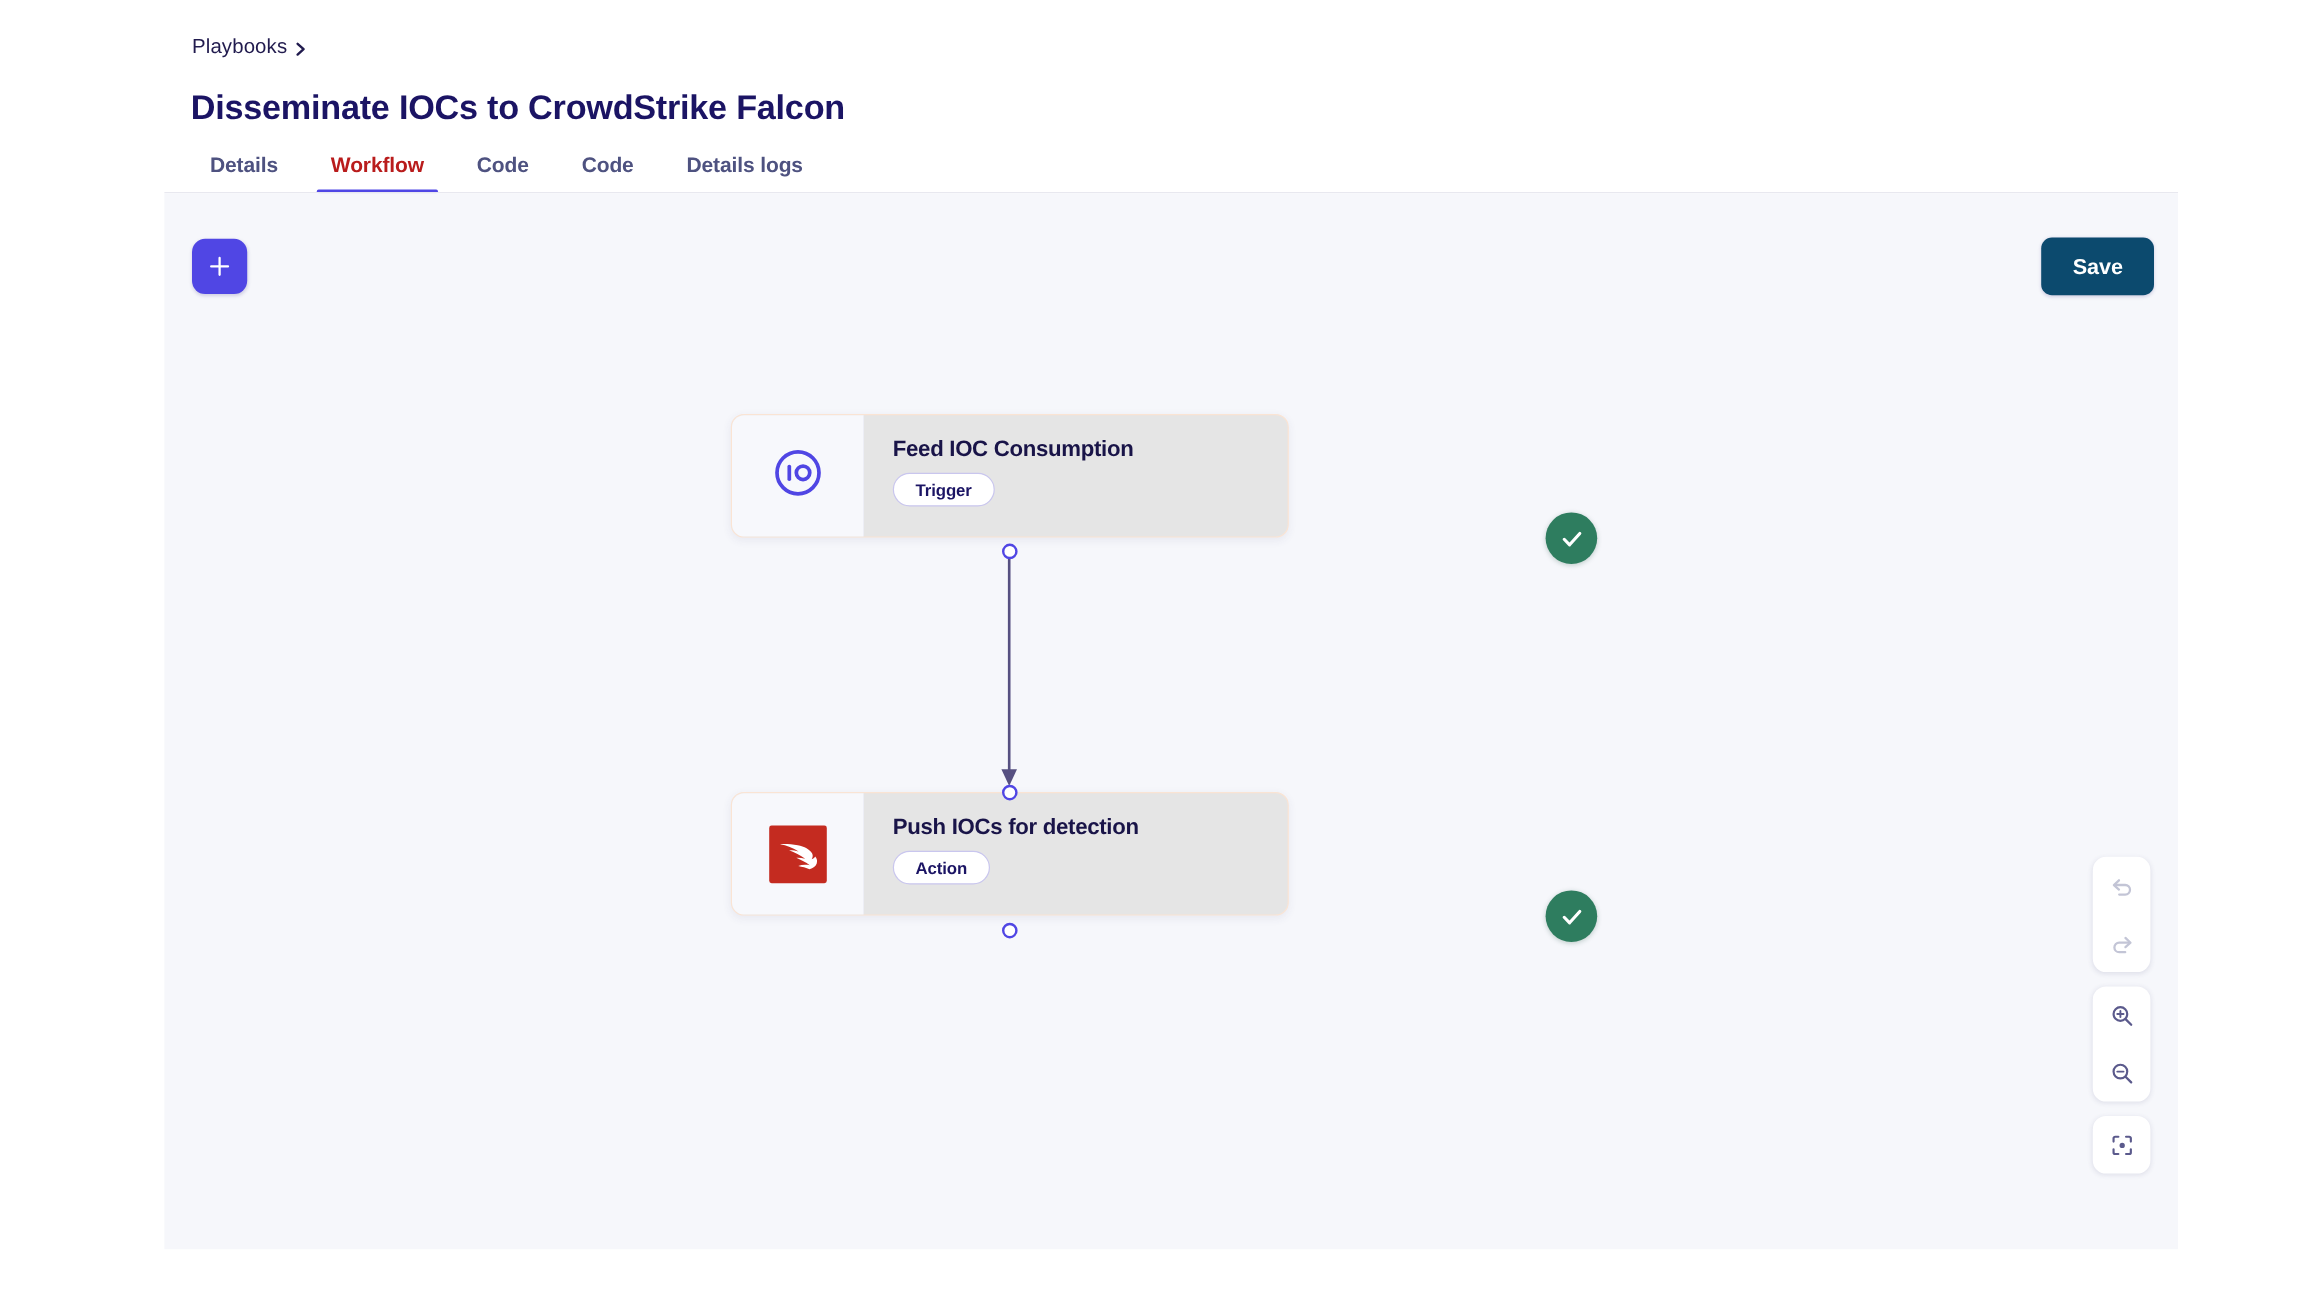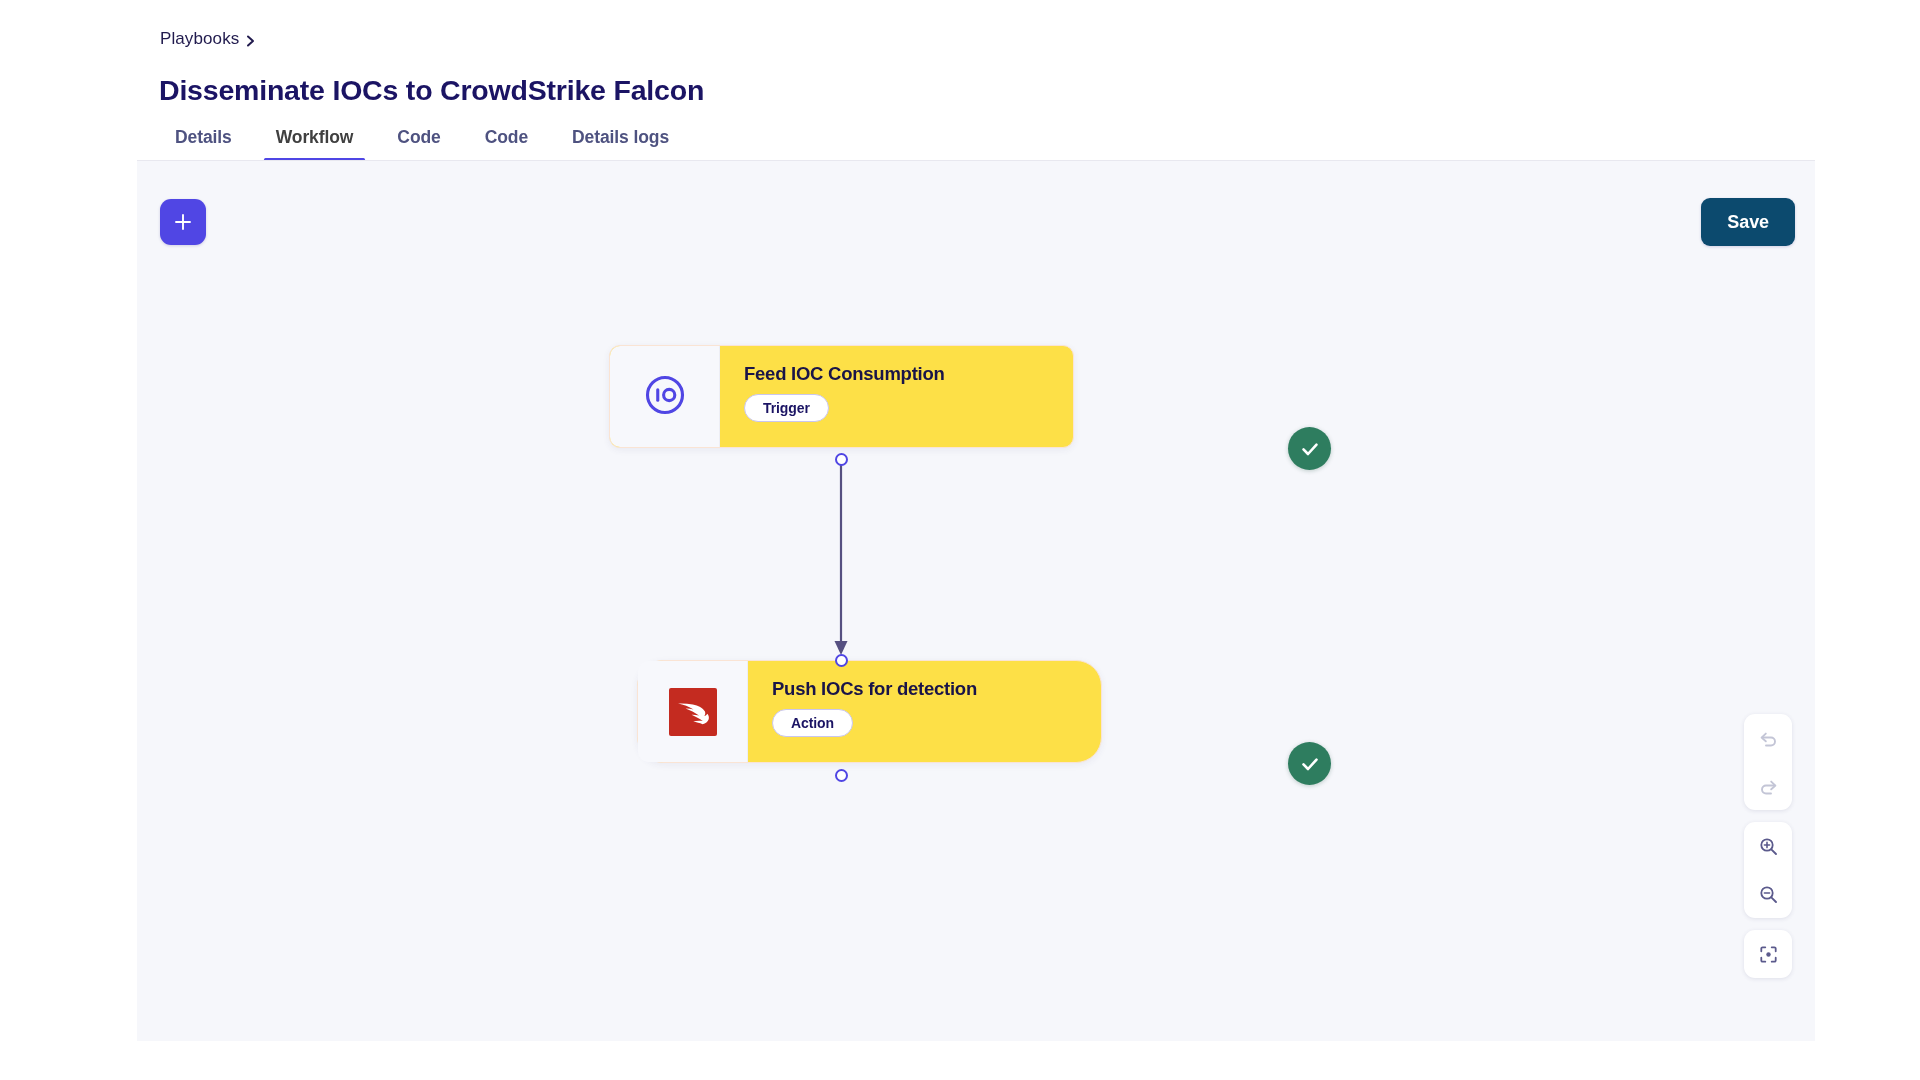--- a/index.html
+++ b/index.html
@@ -38,21 +38,21 @@
   .tab {
     position:relative;
     font-size:17.5px; font-weight:bold;
     color:#4e5280; letter-spacing:-0.1px;
     padding:0 22px 13px 22px;
     white-space:nowrap; cursor:pointer;
     background:none; border:none;
     font-family:Liberation Sans, sans-serif;
   }
   .tab:first-child { padding-left:16px; }
-  .tab.active { color:#404040; }
+  .tab.active { color:#b91c1c; }
   .tab.active::after {
     content:""; position:absolute;
     left:10px; right:10px; bottom:0;
     height:3px; background:#4f46e5; border-radius:2px;
   }
 
   .header-rule {
     position:absolute; left:110px; top:160px;
     width:1678px; height:1px; background:#e8e8ef;
   }
@@ -85,21 +85,21 @@
     display:flex; align-items:center; justify-content:center;
     box-shadow:0 1px 3px rgba(40,30,120,.18);
   }
 
   
   .flow { position:absolute; left:0; top:0; width:100%; height:100%; }
 
   .node {
     position:absolute;
     width:465px; height:103px;
-    background:#fde047;
+    background:#e5e5e5;
     border:1px solid #fae4d4;
     border-radius:11px;
     box-shadow:0 2px 7px rgba(60,50,110,.07);
     display:flex; align-items:stretch;
     cursor:pointer;
   }
   .node-icon-pane {
     width:110px; flex:0 0 110px;
     background:#f7f8fc;
     border-right:1px solid #edeef5;
@@ -234,21 +234,21 @@
       </div>
       <div class="node-status" style="left:1151px; top:266px;">
         <span>
           <svg width="24" height="24" viewBox="0 0 24 24">
             <path d="M5.5 12.4 L10 17 L18.5 7.6" fill="none" stroke="#ffffff" stroke-width="2.6" stroke-linecap="round" stroke-linejoin="round"></path>
           </svg>
         </span>
       </div>
       <div class="handle" style="left:698px; top:292px;"></div>
 
-      <div class="node" style="left:500px; top:499px;border-radius:26px;">
+      <div class="node" style="left:472px; top:499px;">
         <div class="node-icon-pane">
           <span class="cs-icon">
             <svg width="40" height="40" viewBox="0 0 40 40">
               <path d="M5 11.5 C10.5 12.5 16 14.5 20.5 17.5 C18 16.8 15.2 16.4 12.6 16.5 C17.2 18.2 22 20.6 26 23.6 C23.6 23 21 22.7 18.6 22.8 C22.6 24.6 26.6 26.6 29.8 29 C26.5 28.5 23 28.6 20.2 29.6 C23.4 30.3 26.8 31 29.6 32.3 C32.6 31.6 34.8 29.8 35.6 27.6 C36.3 25.5 35.8 23.3 34.3 21.8 C33.7 23 32.6 23.8 31.4 24 C32.4 22.6 32.6 20.8 31.8 19.3 C30 15.9 25.2 13.3 19.8 12.4 C15 11.6 9.6 11.2 5 11.5 Z" fill="#ffffff"></path>
             </svg>
           </span>
         </div>
         <div class="node-body">
           <div class="node-title">Push IOCs for detection</div>
           <div class="node-badge">Action</div>

